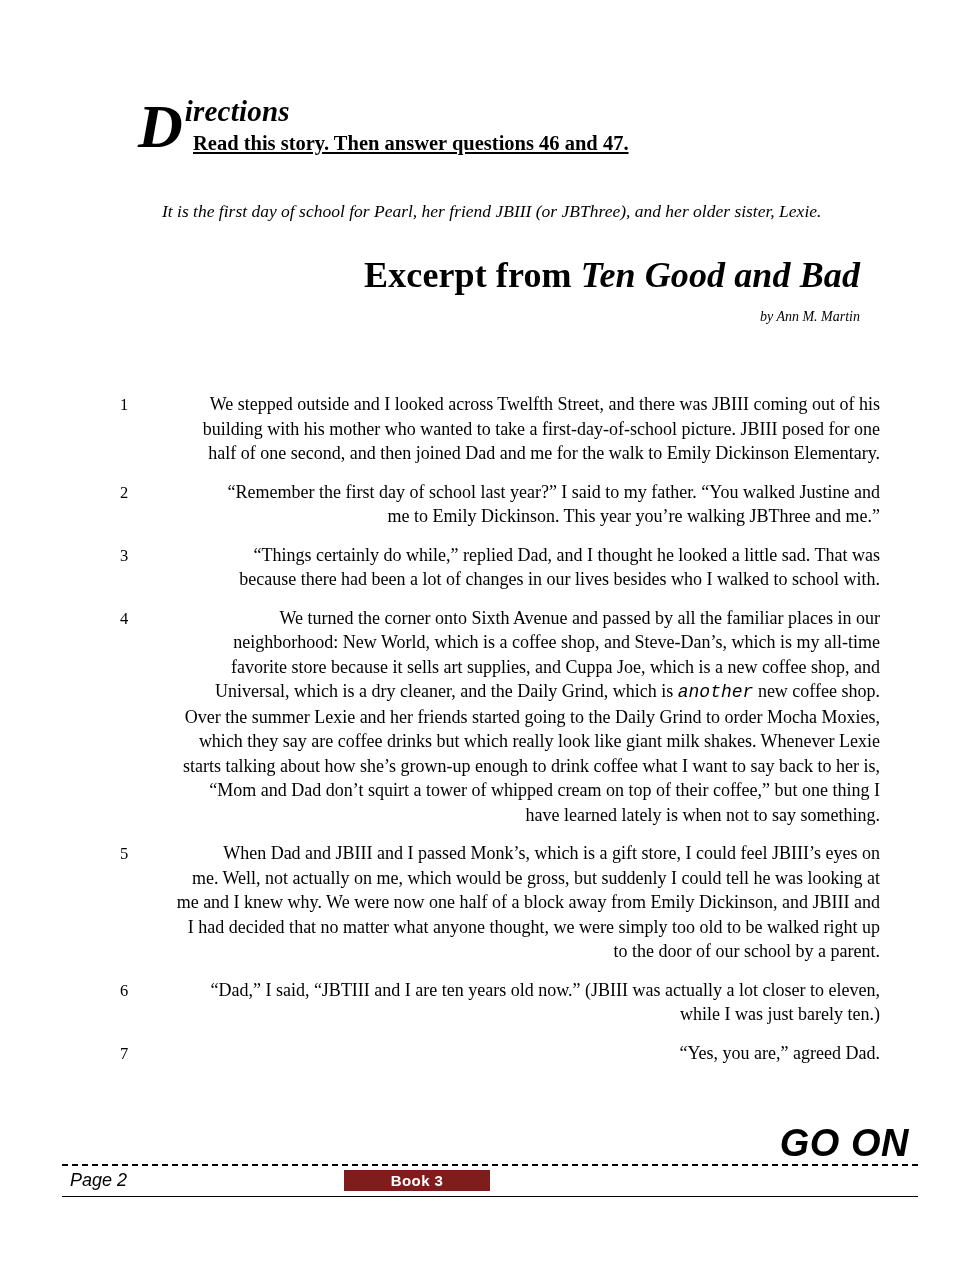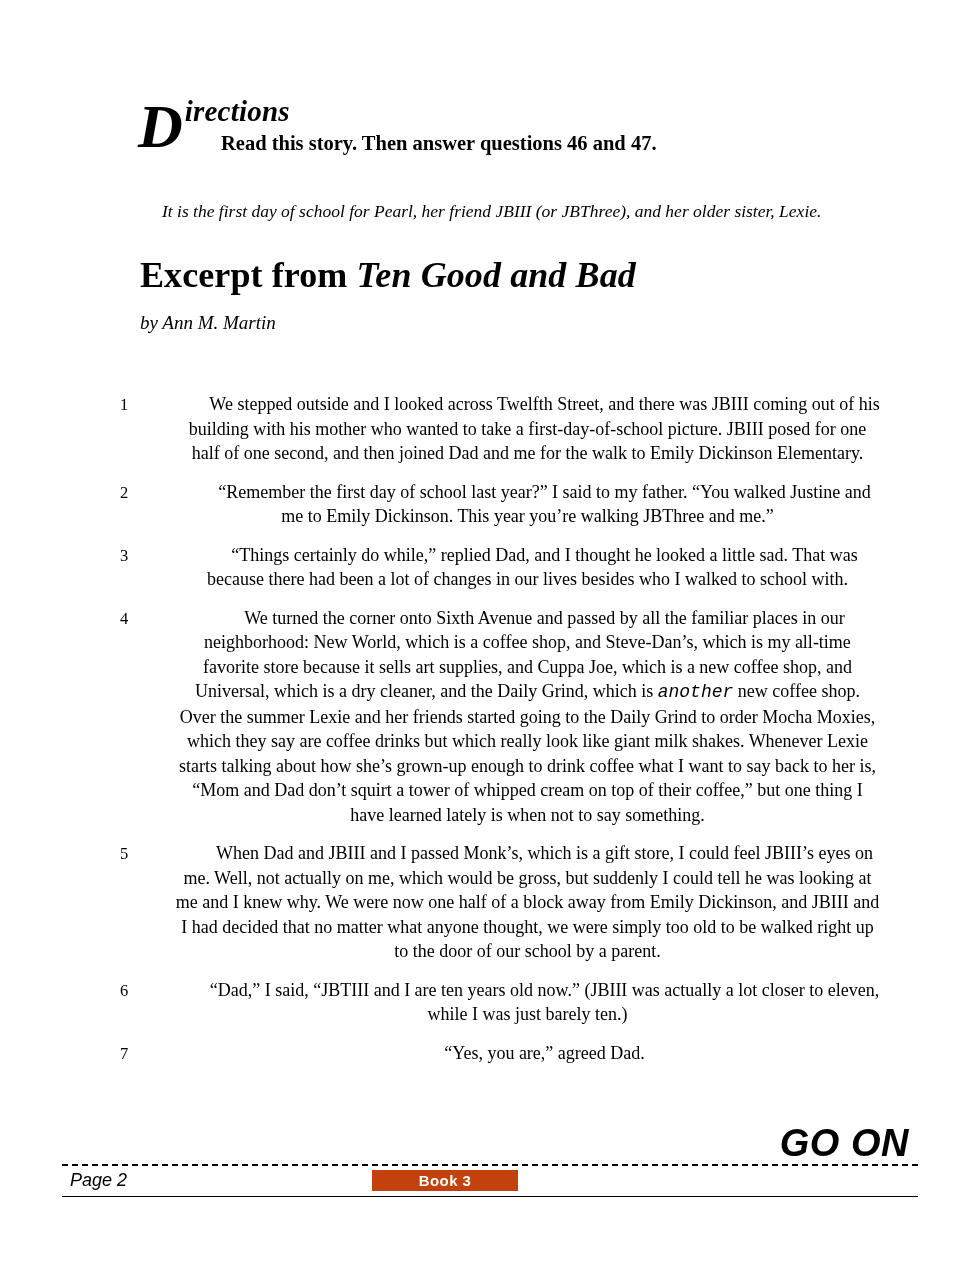--- a/index.html
+++ b/index.html
@@ -47,57 +47,58 @@
     font-size: 29px;
     line-height: 30px;
     letter-spacing: 0.2px;
   }
   .dir-instruction {
     font-family: "Liberation Serif", serif;
     font-weight: bold;
     font-size: 20.5px;
     line-height: 26px;
     margin-top: 4px;
-    margin-left: 83px;
+    margin-left: 55px;
+    text-decoration: underline;
   }
 
   
   .intro-line {
     position: absolute;
     left: 162px;
     top: 200px;
     width: 716px;
     font-style: italic;
     font-size: 17.5px;
     line-height: 22px;
     text-align: left;
   }
 
   
   .title-block {
     position: absolute;
     left: 140px;
     top: 252px;
     width: 720px;
-    text-align: left;
+    text-align: right;
   }
   .title-line {
     font-size: 36px;
     font-weight: bold;
     line-height: 47px;
     letter-spacing: 0.1px;
   }
   .title-line .ital {
     font-style: italic;
   }
   .byline {
     font-style: italic;
-    font-size: 19px;
+    font-size: 14px;
     line-height: 24px;
-    margin-top: 12px;
+    margin-top: 6px;
   }
 
   
   .story {
     position: absolute;
     left: 120px;
     top: 392px;
     width: 760px;
   }
   .para {
@@ -111,21 +112,21 @@
     width: 22px;
     text-align: left;
     font-size: 16.5px;
     line-height: 24.5px;
   }
   .para-text {
     margin-left: 55px;
     font-size: 18px;
     line-height: 24.5px;
     text-indent: 34px;
-    text-align: center;
+    text-align: right;
   }
   .para-text .ital { font-style: italic; font-family: Liberation Mono, monospace; }
 
   
   .goon {
     position: absolute;
     right: 70px;
     top: 1122px;
     font-family: "Liberation Sans", sans-serif;
     font-style: italic;
@@ -147,29 +148,28 @@
     font-family: "Liberation Sans", sans-serif;
     font-size: 18px;
     font-style: italic;
   }
   .book-badge {
     position: absolute;
     left: 344px;
     top: 1170px;
     width: 146px;
     height: 21px;
-    background: #c2410c;
+    background: #7f1d1d;
     color: #fff;
     font-family: "Liberation Sans", sans-serif;
     font-weight: bold;
     font-size: 15px;
     text-align: center;
     line-height: 21px;
     letter-spacing: 0.4px;
-    margin-left: 28px;
   }
   .bottom-rule {
     position: absolute;
     left: 62px;
     top: 1196px;
     width: 856px;
     border-top: 1.5px solid #000;
   }
 </style>
 </head>

